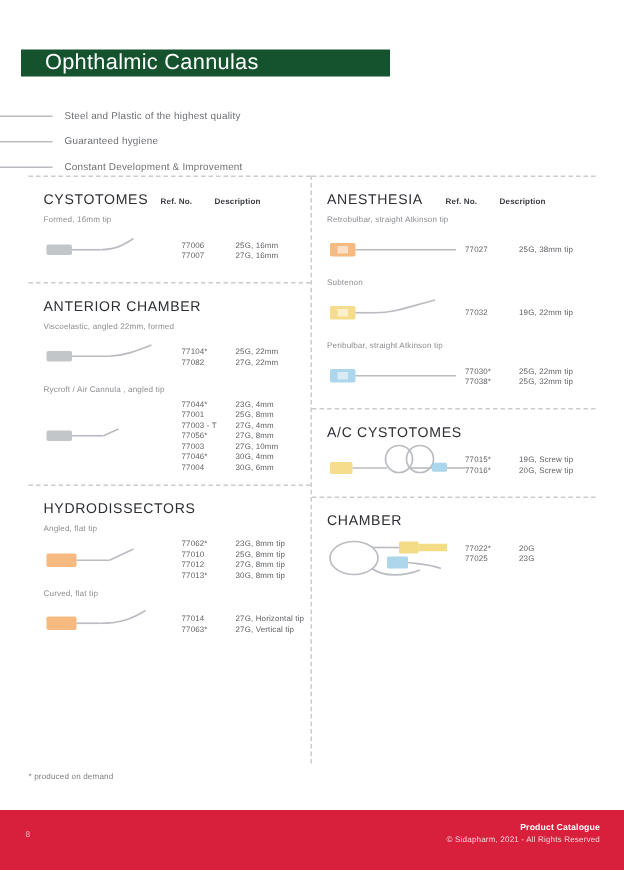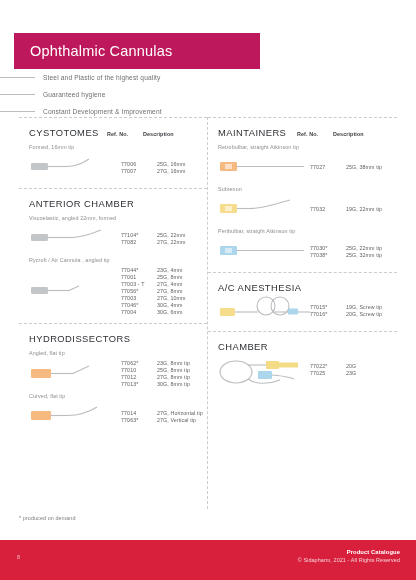--- a/index.html
+++ b/index.html
@@ -7,22 +7,22 @@
     width: 416px; height: 580px;
     background: #ffffff;
     font-family: "Liberation Sans", sans-serif;
     overflow: hidden;
   }
   .page { position: relative; width: 416px; height: 580px; background: #fff; }
 
   
   .title-bar {
     position: absolute; left: 14px; top: 33px;
-    width: 246px; height: 36px;
-    background: #be185d;
+    width: 246px; height: 18px;
+    background: #14532d;
     display: flex; align-items: center;
   }
   .title-bar .title {
     color: #ffffff; font-size: 14.5px; font-weight: 400;
     letter-spacing: 0.2px; padding-left: 16px;
   }
 
   
   .bullets {
     position: absolute; left: 0px; top: 71px; width: 220px;
@@ -285,21 +285,21 @@
                 </div>
               </div>
             </div>
           </div>
         </div>
     </div>
     <div class="col col-right">
       <div class="col-inner" id="col-right">
           <div class="sect">
             <div class="sect-head">
-              <span class="sect-title">MAINTAINERS</span>
+              <span class="sect-title">ANESTHESIA</span>
               <span class="col-heads">
            <span class="col-head ch-ref">Ref. No.</span>
            <span class="col-head ch-desc">Description</span>
          </span>
             </div>
             <div class="sub-label">Retrobulbar, straight Atkinson tip</div>
             <div class="body-row">
               <div class="pic">
                 <svg width="92" height="28" viewBox="0 0 92 28">
                   <rect x="2" y="8" width="17" height="9" rx="1.2" fill="#f5ad6a" opacity="0.85"></rect>
@@ -347,21 +347,21 @@
                 </div>
                 <div class="prow">
                   <span class="p-ref">77038*</span>
                   <span class="p-desc">25G, 32mm tip</span>
                 </div>
               </div>
             </div>
           </div>
           <div class="sect">
             <div class="sect-head">
-              <span class="sect-title">A/C ANESTHESIA</span>
+              <span class="sect-title">A/C CYSTOTOMES</span>
             </div>
             <div class="body-row">
               <div class="pic">
                 <svg width="92" height="28" viewBox="0 0 92 28">
                   <rect x="2" y="11" width="15" height="8" rx="1.2" fill="#f3d779" opacity="0.85"></rect>
                   <path d="M17 15 H40" stroke="#b9bcc0" fill="none" stroke-width="1.1"></path>
                   <circle cx="48" cy="9" r="9" stroke="#b9bcc0" fill="none" stroke-width="1.1"></circle>
                   <circle cx="62" cy="9" r="9" stroke="#b9bcc0" fill="none" stroke-width="1.1"></circle>
                   <path d="M56 15 H70" stroke="#b9bcc0" fill="none" stroke-width="1.1"></path>
                   <rect x="70" y="11.5" width="10" height="6" rx="1" fill="#9ccfe8" opacity="0.85"></rect>

